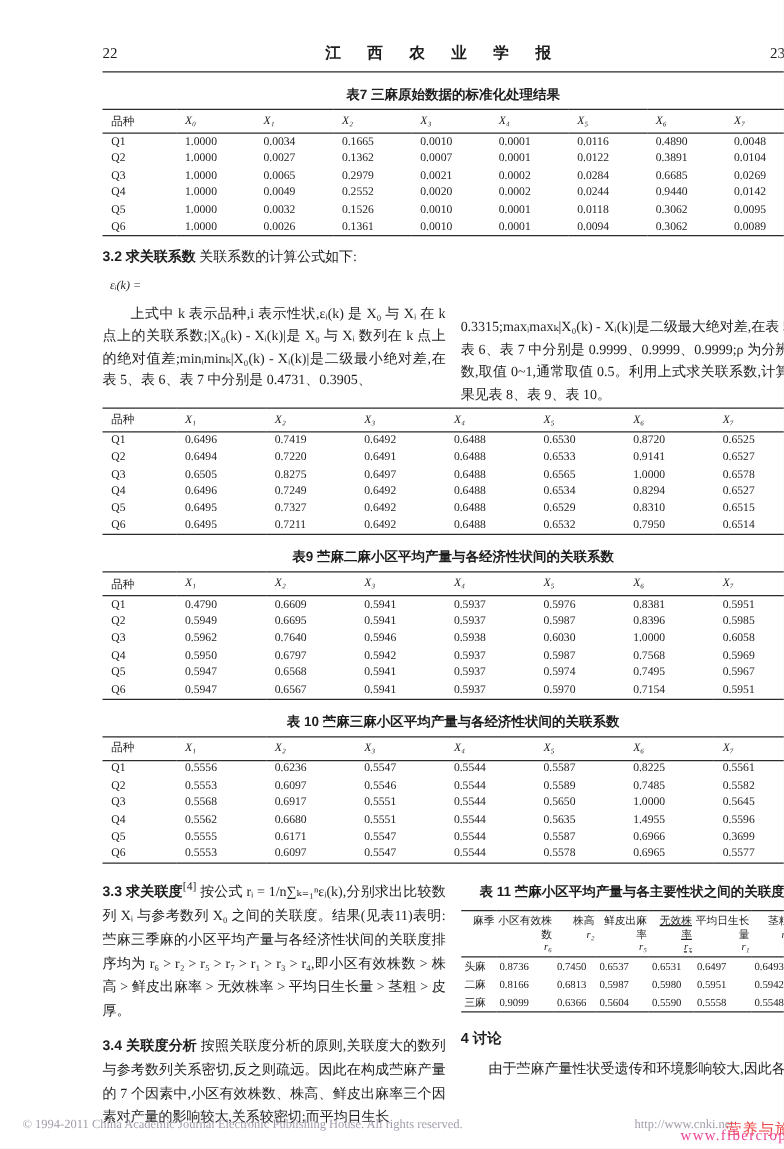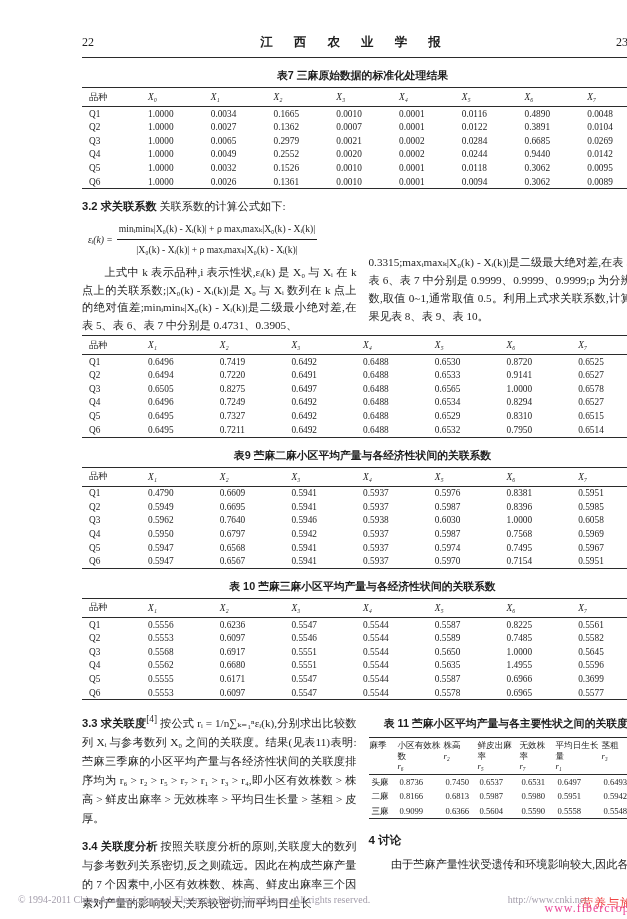--- a/index.html
+++ b/index.html
@@ -15,27 +15,27 @@
                font-family:"Liberation Sans","DejaVu Sans",sans-serif;}
   table.data{width:100%;border-collapse:collapse;table-layout:fixed;font-size:9.3px;
              border-top:1.6px solid #2b2b2b;border-bottom:1.6px solid #2b2b2b;}
   table.data th{font-weight:normal;font-style:italic;text-align:left;
                 border-bottom:0.8px solid #2b2b2b;padding:2.5px 0 2.5px 7px;}
   table.data th.first{font-style:normal;font-family:"Liberation Sans","DejaVu Sans",sans-serif;}
   table.data td{padding:0.7px 0 0.7px 7px;line-height:12.2px;}
   table.data th:first-child,table.data td:first-child{width:52px;}
   
   table.t11{font-size:8.6px;border-top:1.4px solid #2b2b2b;border-bottom:1.4px solid #2b2b2b;}
-  table.t11 th{font-style:normal;text-align:left;vertical-align:top;padding:2px 1px;
+  table.t11 th{font-style:normal;text-align:right;vertical-align:top;padding:2px 1px;
                font-family:"Liberation Sans","DejaVu Sans",sans-serif;line-height:10.5px;}
   table.t11 th .rvar{font-style:italic;font-family:"Liberation Serif","DejaVu Serif",serif;
                      font-weight:normal;display:block;}
   table.t11 th:first-child,table.t11 td:first-child{width:26px;}
   table.t11 th:nth-child(2){width:44px;} table.t11 th:nth-child(3){width:32px;}
-  table.t11 th:nth-child(4){width:40px;} table.t11 th:nth-child(5){width:34px;}
+  table.t11 th:nth-child(4){width:40px;} table.t11 th:nth-child(5){width:34px;text-decoration:underline;}
   table.t11 th:nth-child(6){width:44px;} table.t11 th:nth-child(7){width:30px;}
   table.t11 th:nth-child(8){width:34px;}
   table.t11 td{padding:1px 0 1px 3px;line-height:12.5px;}
   
   .twocol{display:flex;gap:12px;text-align:justify;font-size:11.2px;line-height:17.8px;}
   .twocol .col{flex:1;min-width:0;}
   .para{margin:0;}
   .para.indent{text-indent:2em;}
   .sec-head{font-weight:bold;font-family:"Liberation Sans","DejaVu Sans",sans-serif;}
   .sec32-top{margin-top:9px;}
@@ -151,24 +151,20 @@
             <td>0.0089</td>
           </tr>
         </tbody>
       </table>
 
     <div class="twocol sec32-top">
       <div class="col">
         <p class="para"><span class="sec-head">3.2  求关联系数</span><span>  关联系数的计算公式如下:</span></p>
         <div class="formula">
           <span class="f-lhs">εᵢ(k) =</span>
-          <span class="frac">
-            <span class="num">minᵢminₖ|X₀(k) - Xᵢ(k)| + ρ maxᵢmaxₖ|X₀(k) - Xᵢ(k)|</span>
-            <span class="den">|X₀(k) - Xᵢ(k)| + ρ maxᵢmaxₖ|X₀(k) - Xᵢ(k)|</span>
-          </span>
         </div>
         <p class="para indent">上式中 k 表示品种,i 表示性状,εᵢ(k) 是 X₀ 与 Xᵢ 在 k 点上的关联系数;|X₀(k) - Xᵢ(k)|是 X₀ 与 Xᵢ 数列在 k 点上的绝对值差;minᵢminₖ|X₀(k) - Xᵢ(k)|是二级最小绝对差,在表 5、表 6、表 7 中分别是 0.4731、0.3905、</p>
       </div>
       <div class="col">
         <p class="para offset32">0.3315;maxᵢmaxₖ|X₀(k) - Xᵢ(k)|是二级最大绝对差,在表 5、表 6、表 7 中分别是 0.9999、0.9999、0.9999;ρ 为分辨系数,取值 0~1,通常取值 0.5。利用上式求关联系数,计算结果见表 8、表 9、表 10。</p>
       </div>
     </div>
 
     <table class="data">
         <thead>

